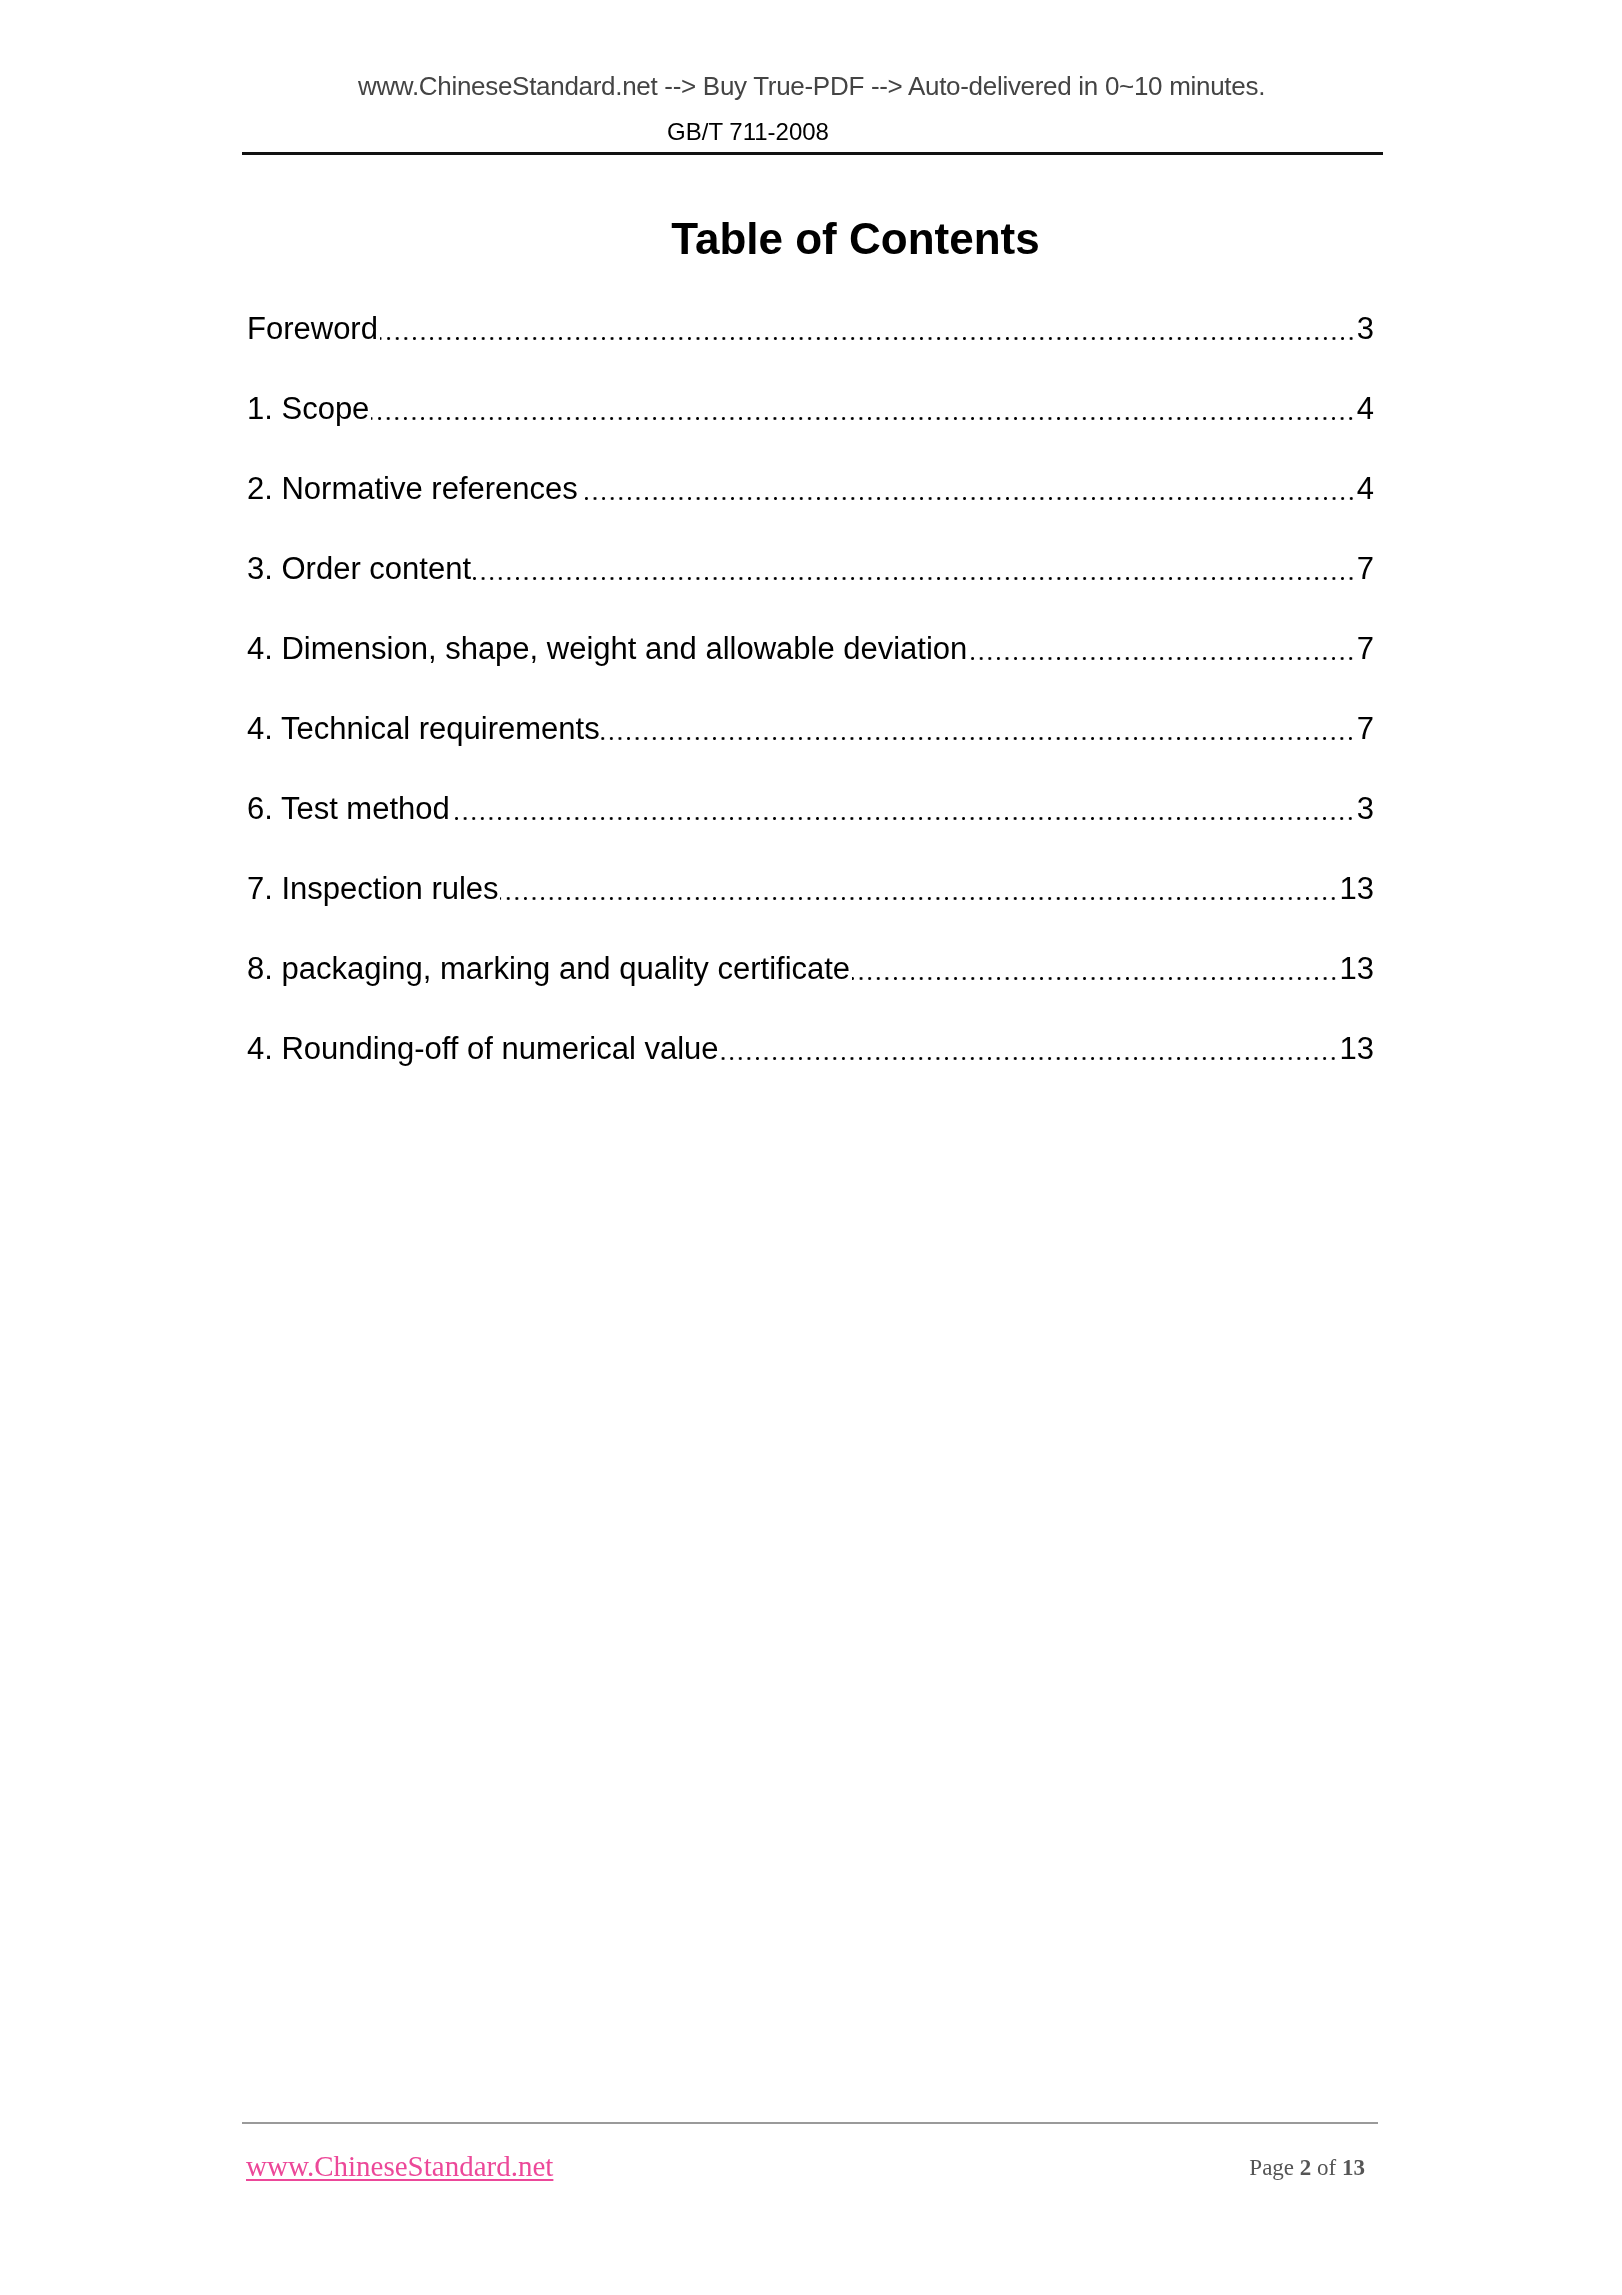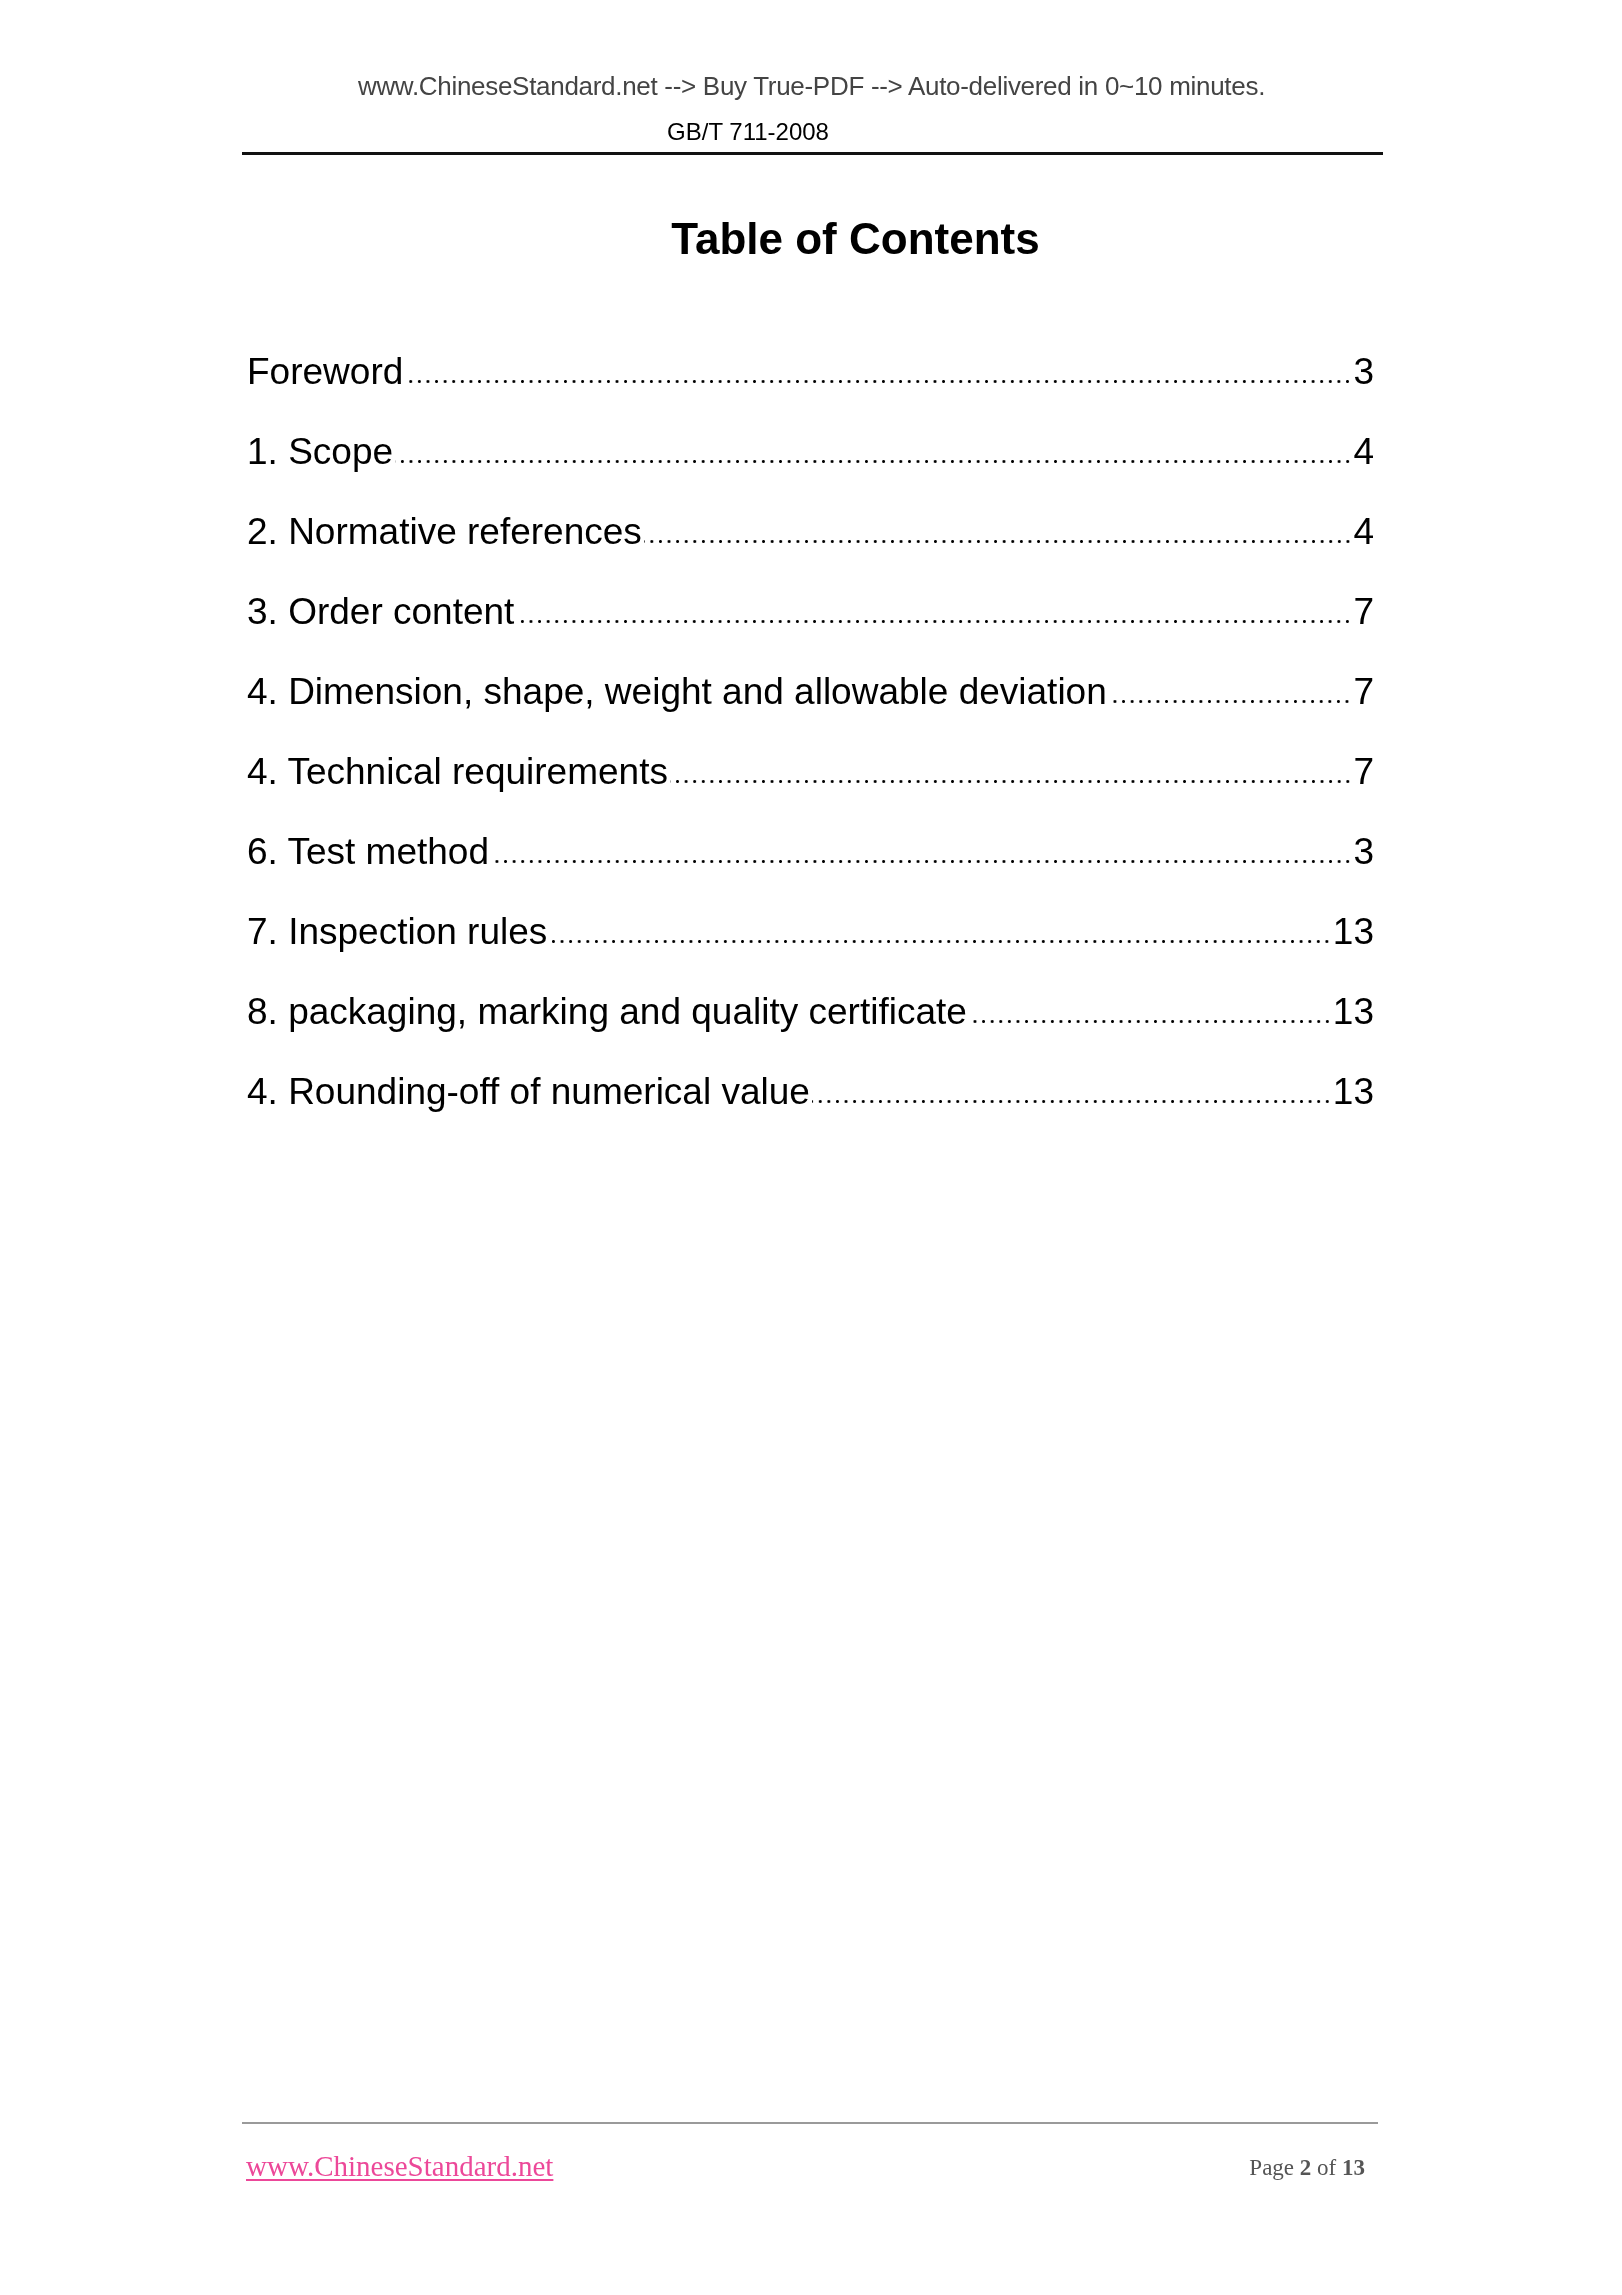--- a/index.html
+++ b/index.html
@@ -59,23 +59,23 @@
       margin-left: 44px;
     }
     .toc {
       position: absolute;
       left: 247px;
       width: 1127px;
       top: 310px;
     }
     .toc-row {
       display: flex;
-      align-items: flex-end;
+      align-items: flex-start;
       height: 80px;
-      font-size: 37px;
+      font-size: 31px;
       line-height: 37px;
       white-space: nowrap;
     }
     .toc-label {
       flex: 0 0 auto;
     }
     .toc-leader {
       flex: 1 1 auto;
       overflow: hidden;
       height: 37px;

